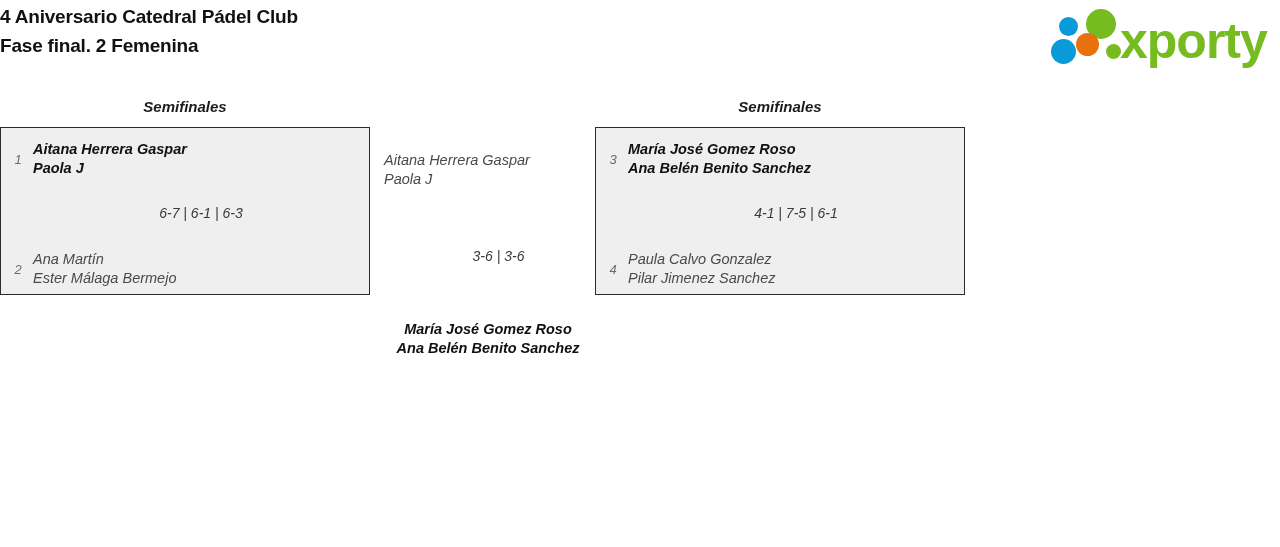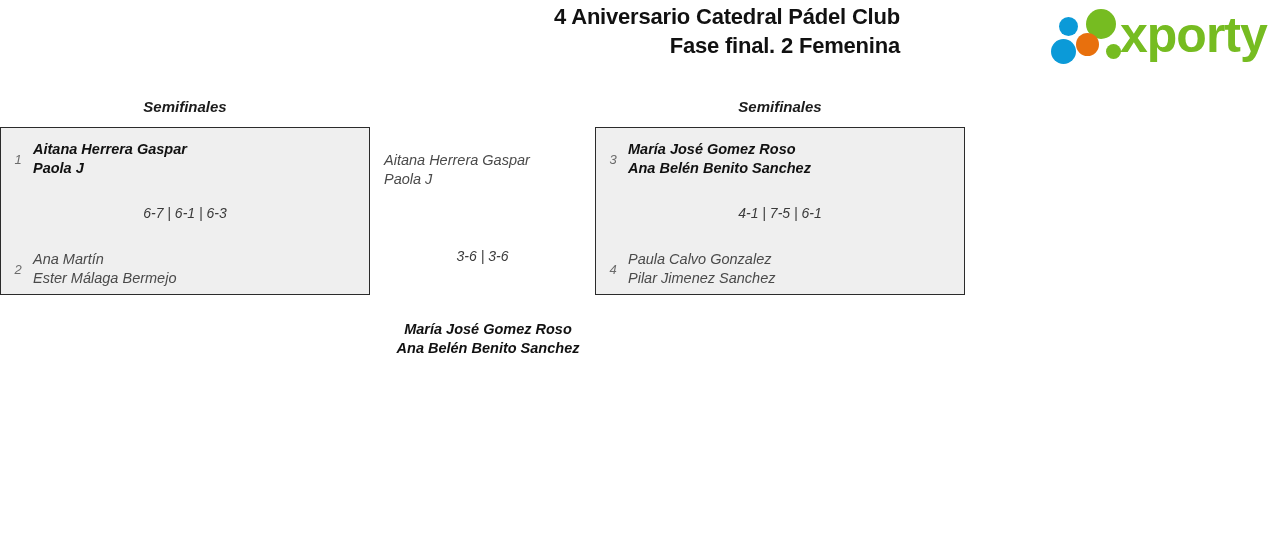--- a/index.html
+++ b/index.html
@@ -24,27 +24,26 @@
     width: 1280px;
     height: 80px;
   }
   .title-block {
     position: absolute;
     left: 0px;
     top: 2px;
     width: 900px;
   }
   .title-line {
-    font-size: 22px;
+    font-size: 19px;
     font-weight: bold;
     line-height: 29px;
     color: #111111;
     letter-spacing: -0.2px;
     white-space: nowrap;
-    text-align: right;
   }
 
   
   .logo {
     position: absolute;
     right: 8px;
     top: 4px;
     width: 228px;
     height: 62px;
   }
@@ -60,21 +59,21 @@
     border-radius: 50%;
   }
   .dot-green-lg { width: 30px; height: 30px; left: 36px; top: 3px;  background: #76bc21; }
   .dot-blue-md  { width: 19px; height: 19px; left: 9px;  top: 11px; background: #0b9ad8; }
   .dot-orange   { width: 23px; height: 23px; left: 26px; top: 27px; background: #e8700d; }
   .dot-blue-lg  { width: 25px; height: 25px; left: 1px;  top: 33px; background: #0b9ad8; }
   .dot-green-sm { width: 15px; height: 15px; left: 56px; top: 38px; background: #76bc21; }
   .logo-word {
     position: absolute;
     left: 76px;
-    top: 3px;
+    top: 9px;
     font-size: 50px;
     font-weight: bold;
     color: #76bc21;
     letter-spacing: -1px;
     line-height: 56px;
   }
 
   
   .bracket {
     position: absolute;
@@ -153,20 +152,21 @@
 
   .score {
     position: absolute;
     left: 0;
     top: 76px;
     width: 100%;
     text-align: center;
     font-size: 14px;
     color: #3a3a3a;
     line-height: 18px;
+    padding-left: 16px;
   }
 
   
   .match-open .team-top { top: 24px; padding-left: 8px; }
   .match-open .score    { top: 120px; }
 
   .champion {
     position: absolute;
     left: 370px;
     top: 320px;

